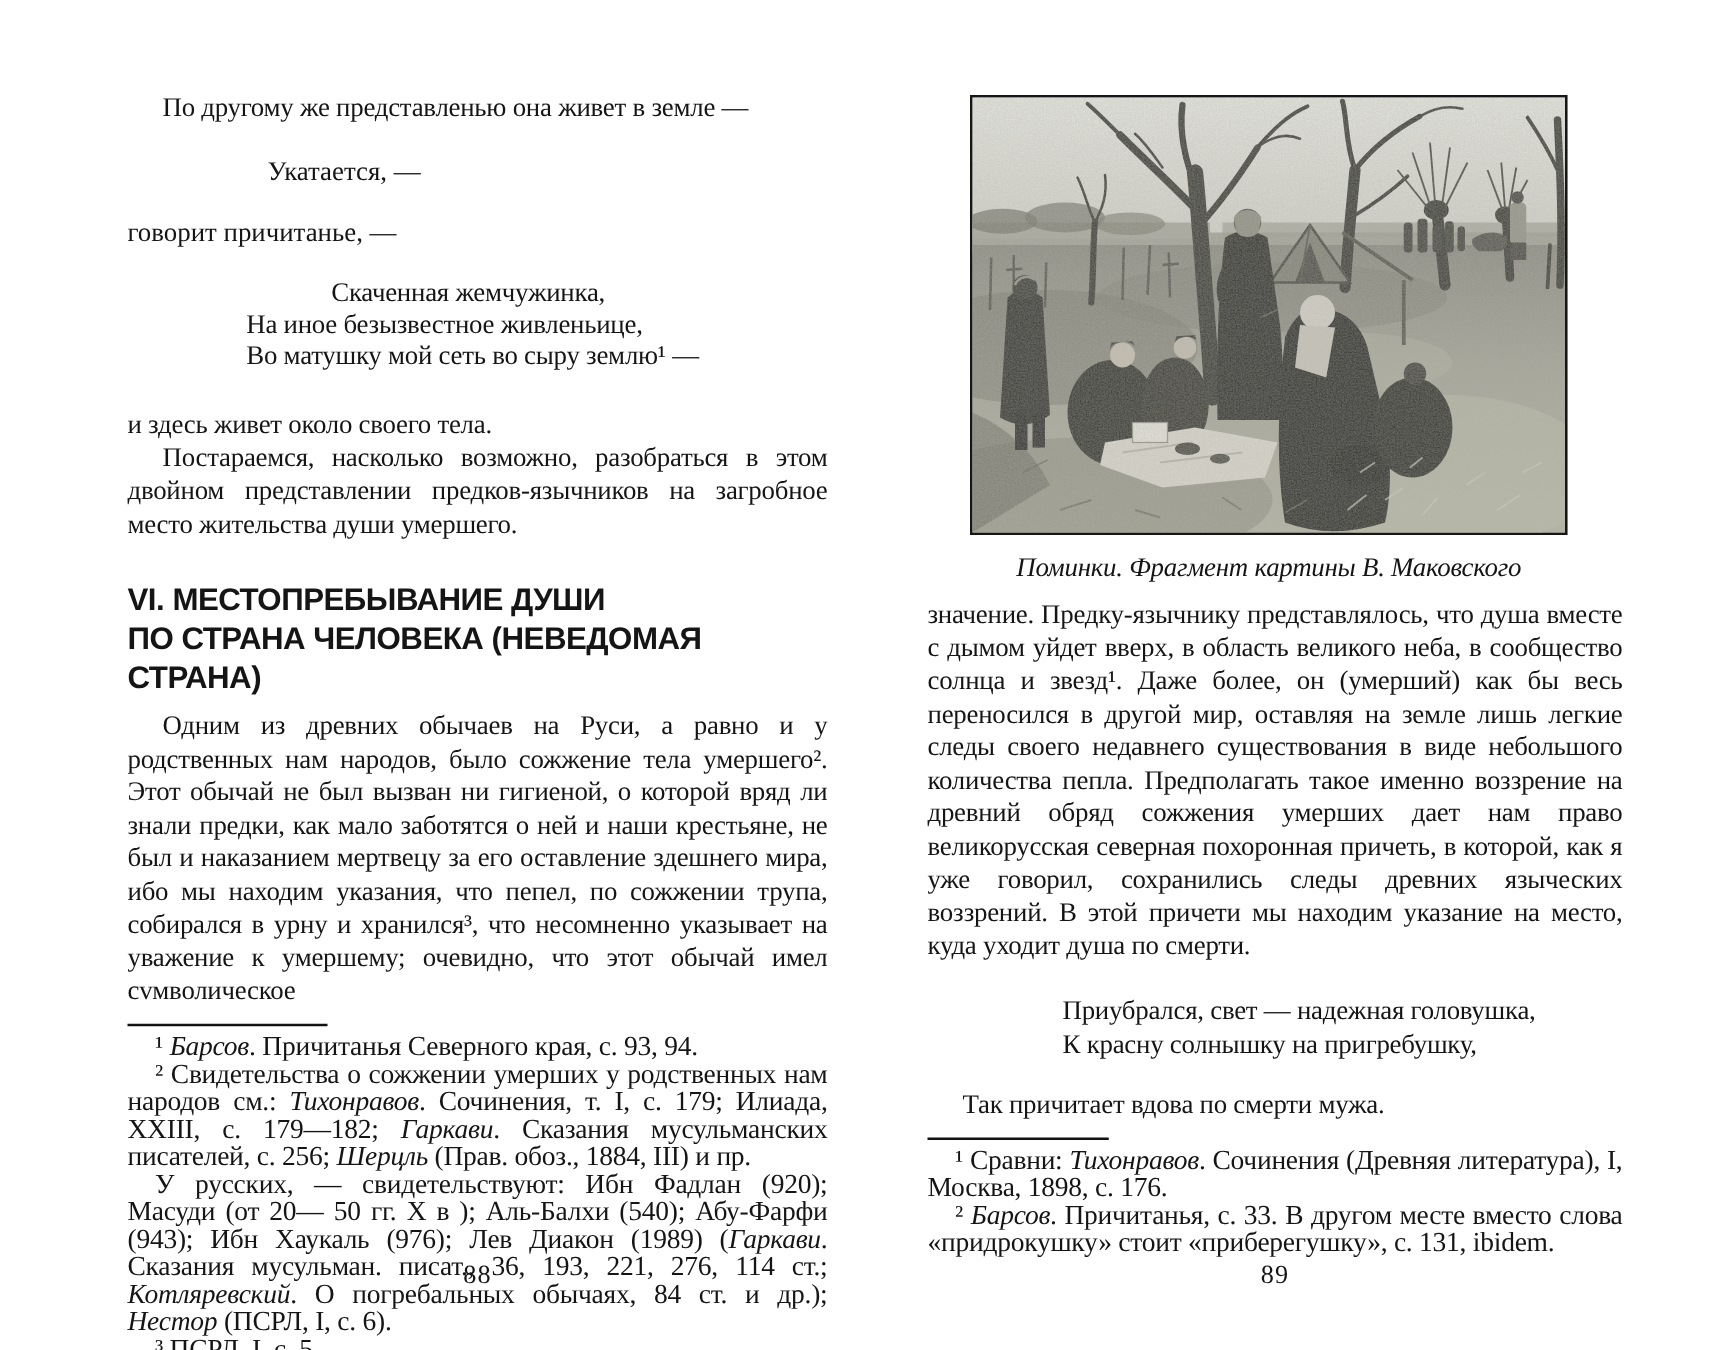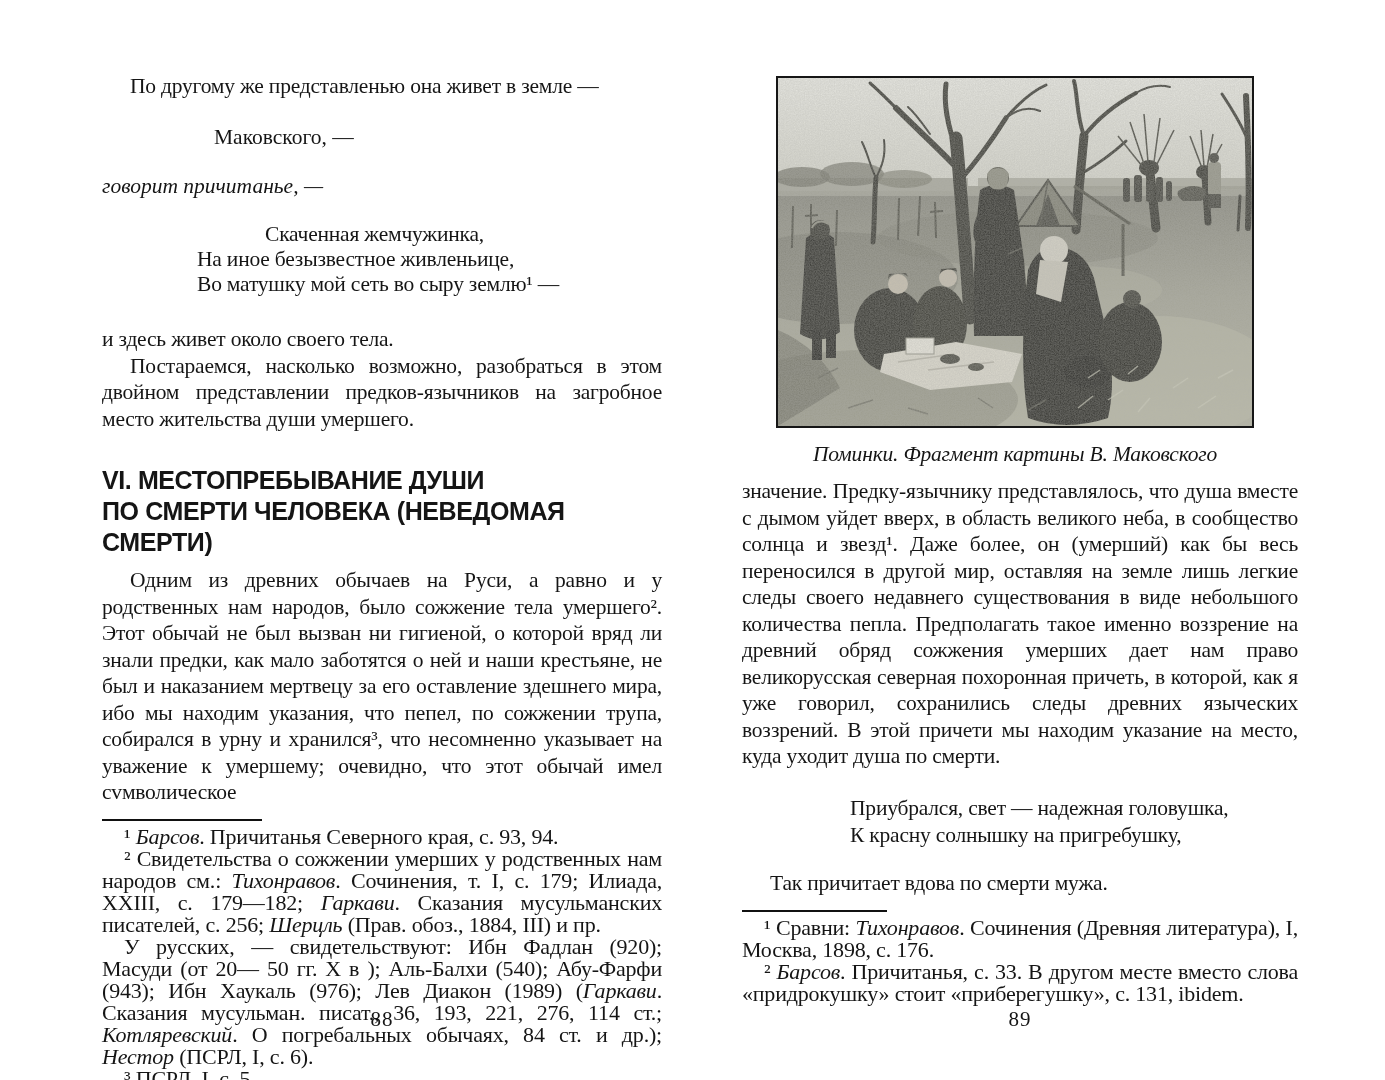--- a/index.html
+++ b/index.html
@@ -12,21 +12,21 @@
   .page-left{left:102px;width:560px;}
   .page-right{left:742px;width:556px;}
   p{margin:0;}
   .body-text{font-size:21.5px;line-height:26.5px;text-align:justify;letter-spacing:-0.2px;}
   .indent{text-indent:28px;}
   .noindent{text-indent:0;}
 
   
   .l-intro{margin-top:63px;font-size:21.5px;line-height:27px;text-indent:28px;letter-spacing:-0.2px;}
   .l-quote1{margin-top:24px;padding-left:112px;font-size:21.5px;line-height:27px;}
-  .l-says{margin-top:22px;font-size:21.5px;line-height:27px;font-style:italic;}
+  .l-says{margin-top:22px;font-size:21.5px;line-height:27px;}
   .verse{font-size:21.5px;line-height:25px;letter-spacing:-0.2px;}
   .l-verse{margin-top:22px;padding-left:95px;}
   .l-verse .vline:first-child{padding-left:68px;}
   .l-here{margin-top:29px;}
   .heading{
     margin-top:33px;text-align:left;
     font-family:"Liberation Sans", sans-serif;font-weight:bold;
     font-size:25px;line-height:31px;letter-spacing:-0.4px;
   }
   .l-main{margin-top:9px;}
@@ -50,36 +50,36 @@
   .r-rulewrap{margin-top:12px;}
   i{font-style:italic;}
 </style>
 </head>
 <body>
 
 <section class="page page-left">
 
   <p class="l-intro">По другому же представленью она живет в земле —</p>
 
-  <p class="l-quote1">Маковского, —</p>
+  <p class="l-quote1">Укатается, —</p>
 
   <p class="l-says">говорит причитанье, —</p>
 
   <div class="verse l-verse">
     <div class="vline">Скаченная жемчужинка,</div>
     <div class="vline">На иное безызвестное живленьице,</div>
     <div class="vline">Во матушку мой сеть во сыру землю¹ —</div>
   </div>
 
   <p class="body-text noindent l-here">и здесь живет около своего тела.</p>
   <p class="body-text indent">Постараемся, насколько возможно, разобраться в этом двойном представлении предков-язычников на загробное место жительства души умершего.</p>
 
   <div class="heading">
     <div>VI. МЕСТОПРЕБЫВАНИЕ ДУШИ</div>
-    <div>ПО СМЕРТИ ЧЕЛОВЕКА (НЕВЕДОМАЯ СМЕРТИ)</div>
+    <div>ПО СТРАНА ЧЕЛОВЕКА (НЕВЕДОМАЯ СТРАНА)</div>
   </div>
 
   <p class="body-text indent l-main">Одним из древних обычаев на Руси, а равно и у родственных нам народов, было сожжение тела умершего². Этот обычай не был вызван ни гигиеной, о которой вряд ли знали предки, как мало заботятся о ней и наши крестьяне, не был и наказанием мертвецу за его оставление здешнего мира, ибо мы находим указания, что пепел, по сожжении трупа, собирался в урну и хранился³, что несомненно указывает на уважение к умершему; очевидно, что этот обычай имел сvмволическое</p>
 
   <hr class="foot-rule l-rule">
 
   <div class="footnotes">
     <p>¹ <i>Барсов</i>. Причитанья Северного края, с. 93, 94.</p>
     <p>² Свидетельства о сожжении умерших у родственных нам народов см.: <i>Тихонравов</i>. Сочинения, т. I, с. 179; Илиада, XXIII, с. 179—182; <i>Гаркави</i>. Сказания мусульманских писателей, с. 256; <i>Шерцль</i> (Прав. обоз., 1884, III) и пр.</p>
     <p>У русских, — свидетельствуют: Ибн Фадлан (920); Масуди (от 20— 50 гг. X в ); Аль-Балхи (540); Абу-Фарфи (943); Ибн Хаукаль (976); Лев Диакон (1989) (<i>Гаркави</i>. Сказания мусульман. писат., 36, 193, 221, 276, 114 ст.; <i>Котляревский</i>. О погребальных обычаях, 84 ст. и др.); <i>Нестор</i> (ПСРЛ, I, с. 6).</p>

